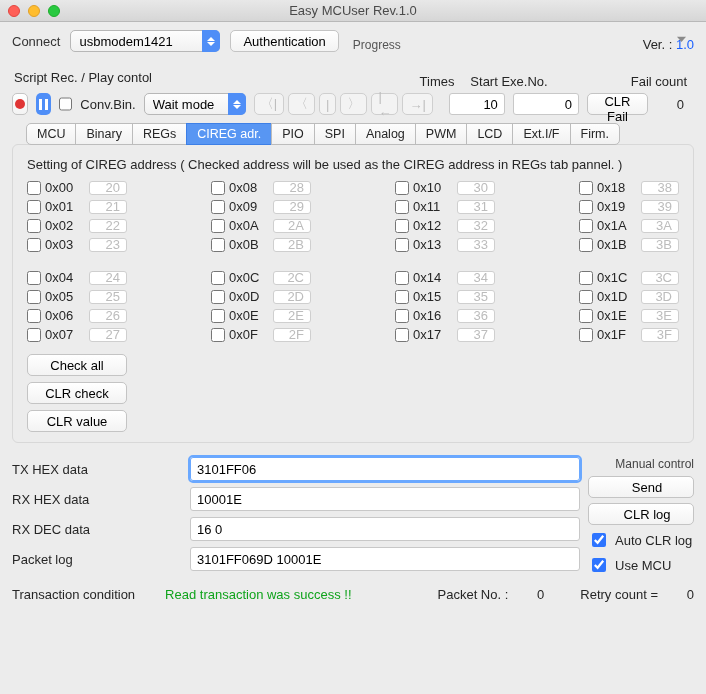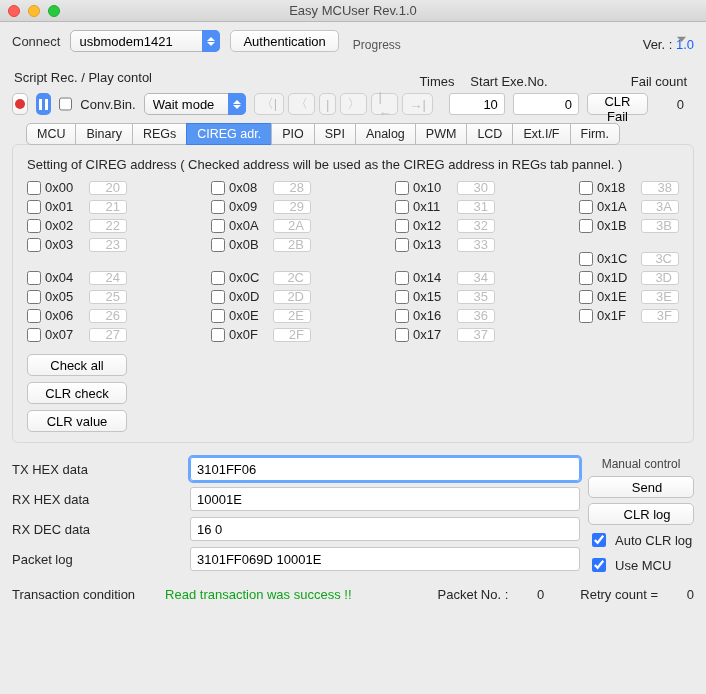--- a/index.html
+++ b/index.html
@@ -112,21 +112,21 @@
   .drow{display:flex;align-items:center;gap:8px;margin-bottom:6px;}
   .dlabel{width:170px;}
   input.wide{
     flex:0 0 390px;height:24px;padding:2px 6px;border:1px solid #c8c8c8;border-radius:3px;background:#fff;font-size:13px;
   }
   input.wide.focus{outline:2px solid #6aa8ff;border-color:#6aa8ff;}
   .manual{
     width:112px; margin-left:auto;
     display:flex; flex-direction:column; gap:5px;
   }
-  .manual .head{font-size:12px;text-align:center;color:#444;}
+  .manual .head{font-size:12px;text-align:right;color:#444;}
   .manual button{width:100%;padding-left:24px;}
   .mchk{display:flex;align-items:center;gap:6px;font-size:13px;}
   .bluecb{width:14px;height:14px;accent-color:#2d74ff;}
   .status-row{display:flex;align-items:center;gap:16px;margin-top:10px;}
   .green{color:#0fa31b;}
   .svg-tri{width:9px;height:9px;}
   .top-tri{position:absolute;right:8px;top:4px;}
   .sep{flex:1;}
 </style>
 </head>
@@ -348,20 +348,25 @@
           </div>
         </div>
         <div class="col">
           <div class="cell">
             <input type="checkbox" class="chk" style="">
             <span class="celllab">0x18</span>
             <input class="hexv" value="38" style="">
           </div>
           <div class="cell">
             <input type="checkbox" class="chk" style="">
+            <span class="celllab">0x19</span>
+            <input class="hexv" value="39" style="">
+          </div>
+          <div class="cell">
+            <input type="checkbox" class="chk" style="">
             <span class="celllab">0x1A</span>
             <input class="hexv" value="3A" style="">
           </div>
           <div class="cell">
             <input type="checkbox" class="chk" style="">
             <span class="celllab">0x1B</span>
             <input class="hexv" value="3B" style="">
           </div>
           <div class="col-gap"></div>
           <div class="cell">

